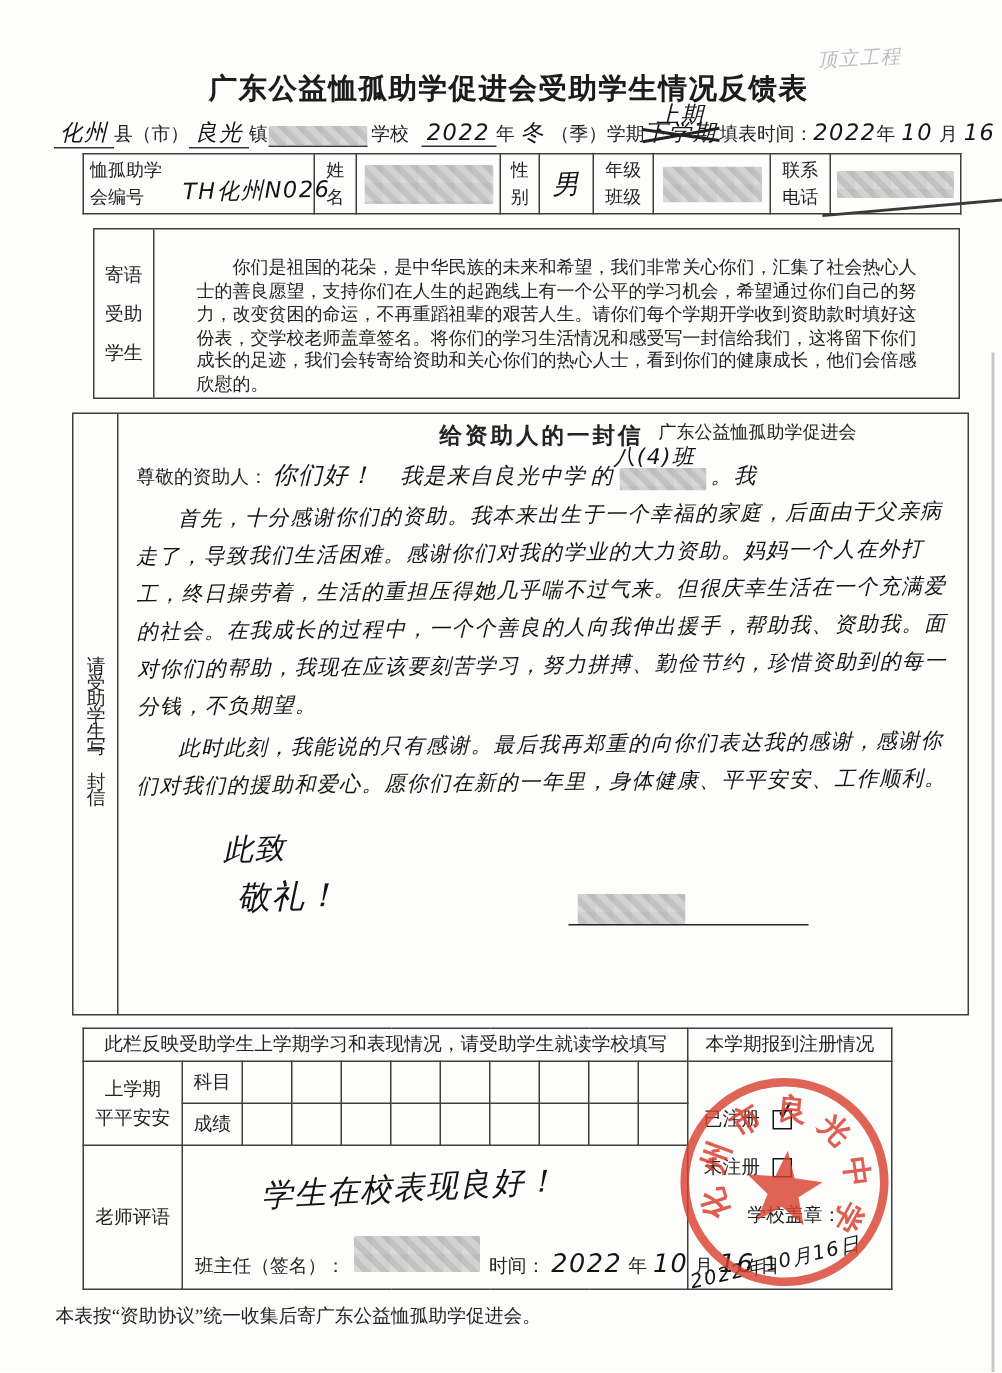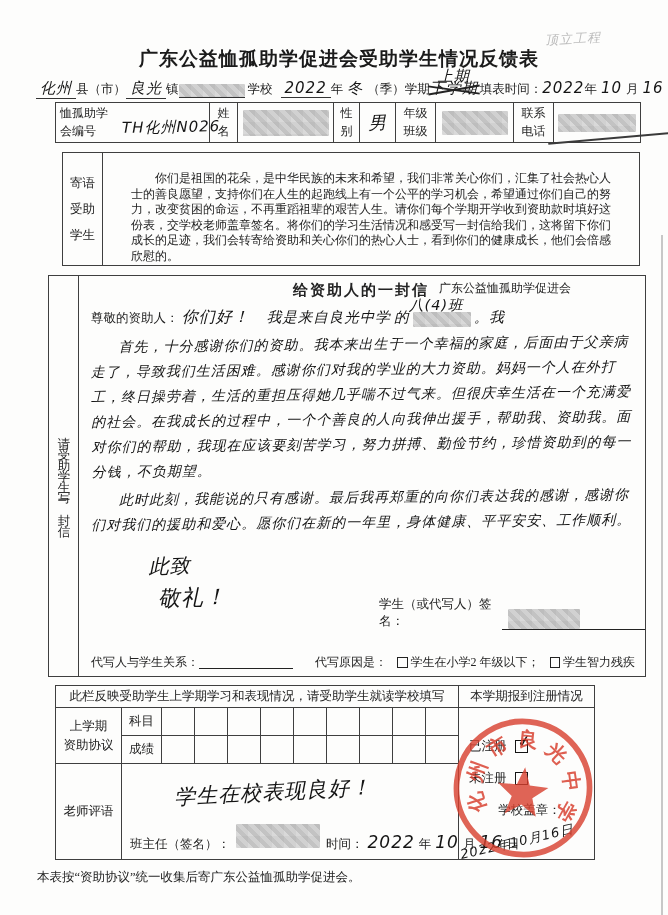--- a/index.html
+++ b/index.html
@@ -257,31 +257,21 @@
         <span class="redact" style="width:58px;height:15px;"></span>
         <span class="hw">。我</span>
       </div>
       <div class="letter-para hw">首先，十分感谢你们的资助。我本来出生于一个幸福的家庭，后面由于父亲病走了，导致我们生活困难。感谢你们对我的学业的大力资助。妈妈一个人在外打工，终日操劳着，生活的重担压得她几乎喘不过气来。但很庆幸生活在一个充满爱的社会。在我成长的过程中，一个个善良的人向我伸出援手，帮助我、资助我。面对你们的帮助，我现在应该要刻苦学习，努力拼搏、勤俭节约，珍惜资助到的每一分钱，不负期望。</div>
       <div class="letter-para hw">此时此刻，我能说的只有感谢。最后我再郑重的向你们表达我的感谢，感谢你们对我们的援助和爱心。愿你们在新的一年里，身体健康、平平安安、工作顺利。</div>
       <div class="closing-block">
         <div class="hw closing-1">此致</div>
         <div class="hw closing-2">敬礼！</div>
       </div>
       <div class="sign-row">
-        <span>学生（或代写人）签名：</span>
         <span class="sign-line"><span class="redact" style="width:72px;height:20px;margin-left:6px;"></span></span>
-      </div>
-      <div class="letter-foot">
-        <span>代写人与学生关系：</span>
-        <span class="relation-line"></span>
-        <span>代写原因是：</span>
-        <span class="cbx"></span>
-        <span>学生在小学2 年级以下；</span>
-        <span class="cbx"></span>
-        <span>学生智力残疾</span>
       </div>
     </div>
   </div>
 
   <table class="review-table">
     <colgroup>
       <col style="width:66px">
         <col style="width:40px">
       <col style="width:33px">
         <col style="width:33px">
@@ -294,21 +284,21 @@
         <col style="width:33px">
       <col style="width:136px">
     </colgroup>
     <tbody>
         <tr class="rt-header">
       <td colspan="11">此栏反映受助学生上学期学习和表现情况，请受助学生就读学校填写</td>
       <td>本学期报到注册情况</td>
     </tr>
     <tr class="grid-row">
       <td rowspan="2" class="lbl2">上学期
-资助协议</td>
+平平安安</td>
       <td>科目</td>
       <td></td>
           <td></td>
       <td></td>
           <td></td>
       <td></td>
           <td></td>
       <td></td>
           <td></td>
       <td></td>

